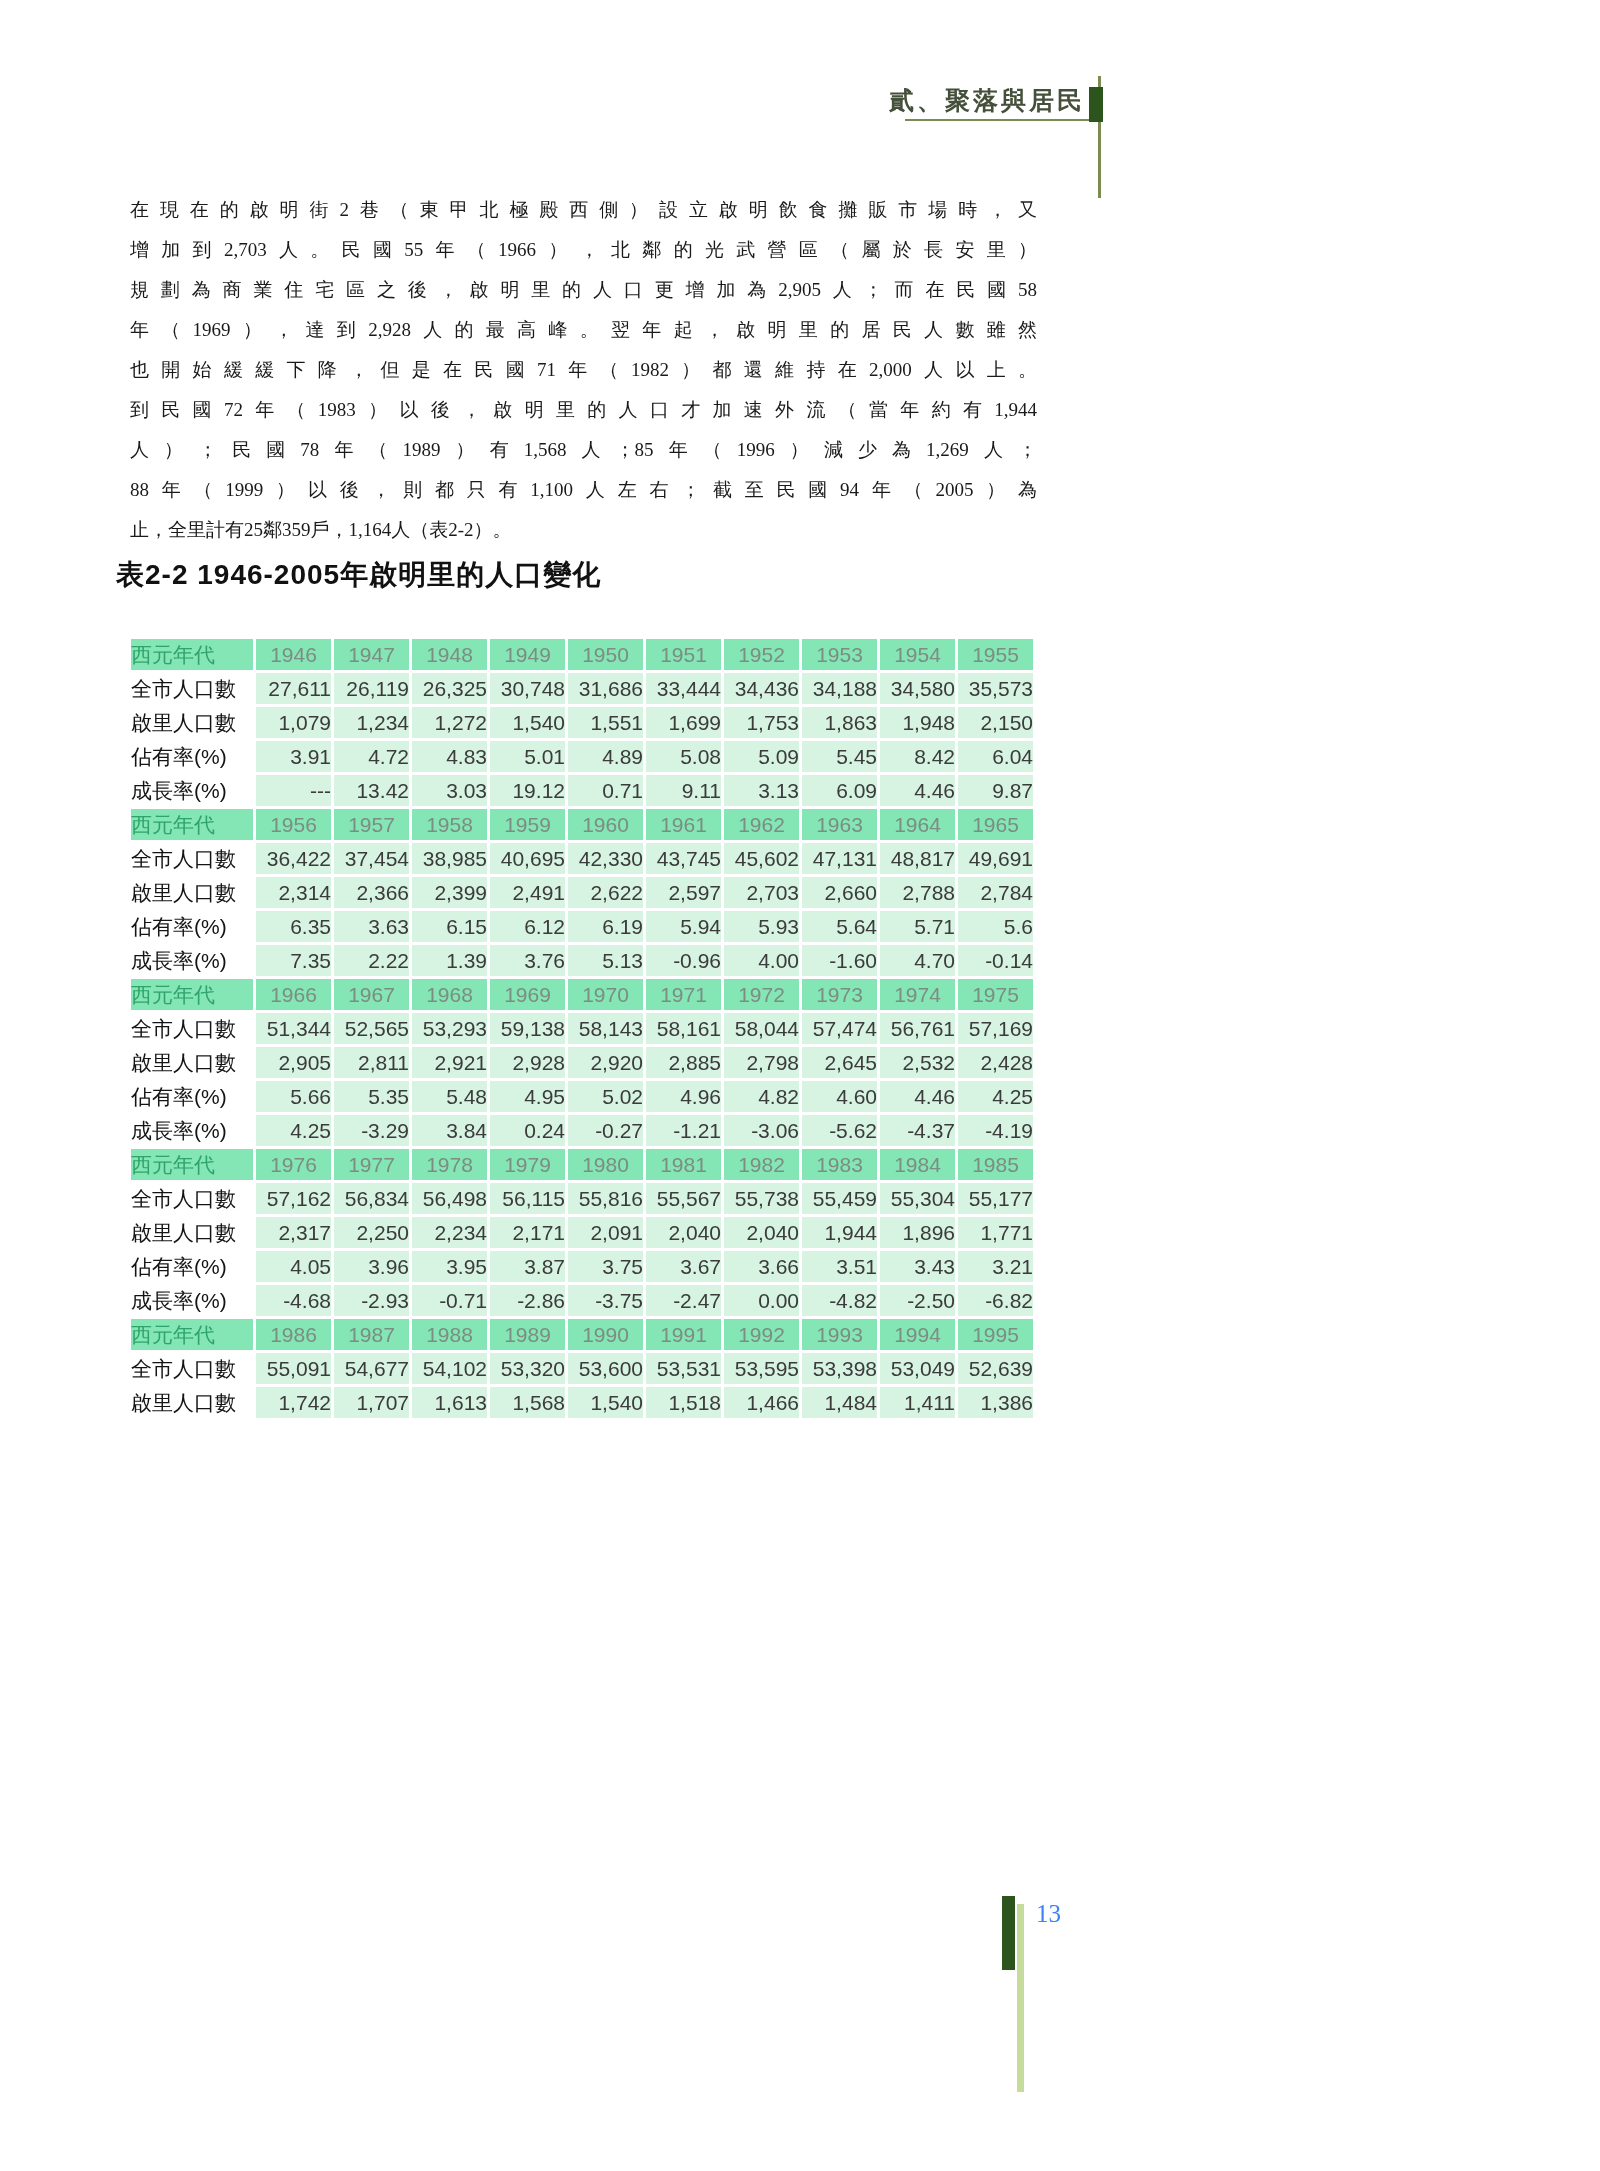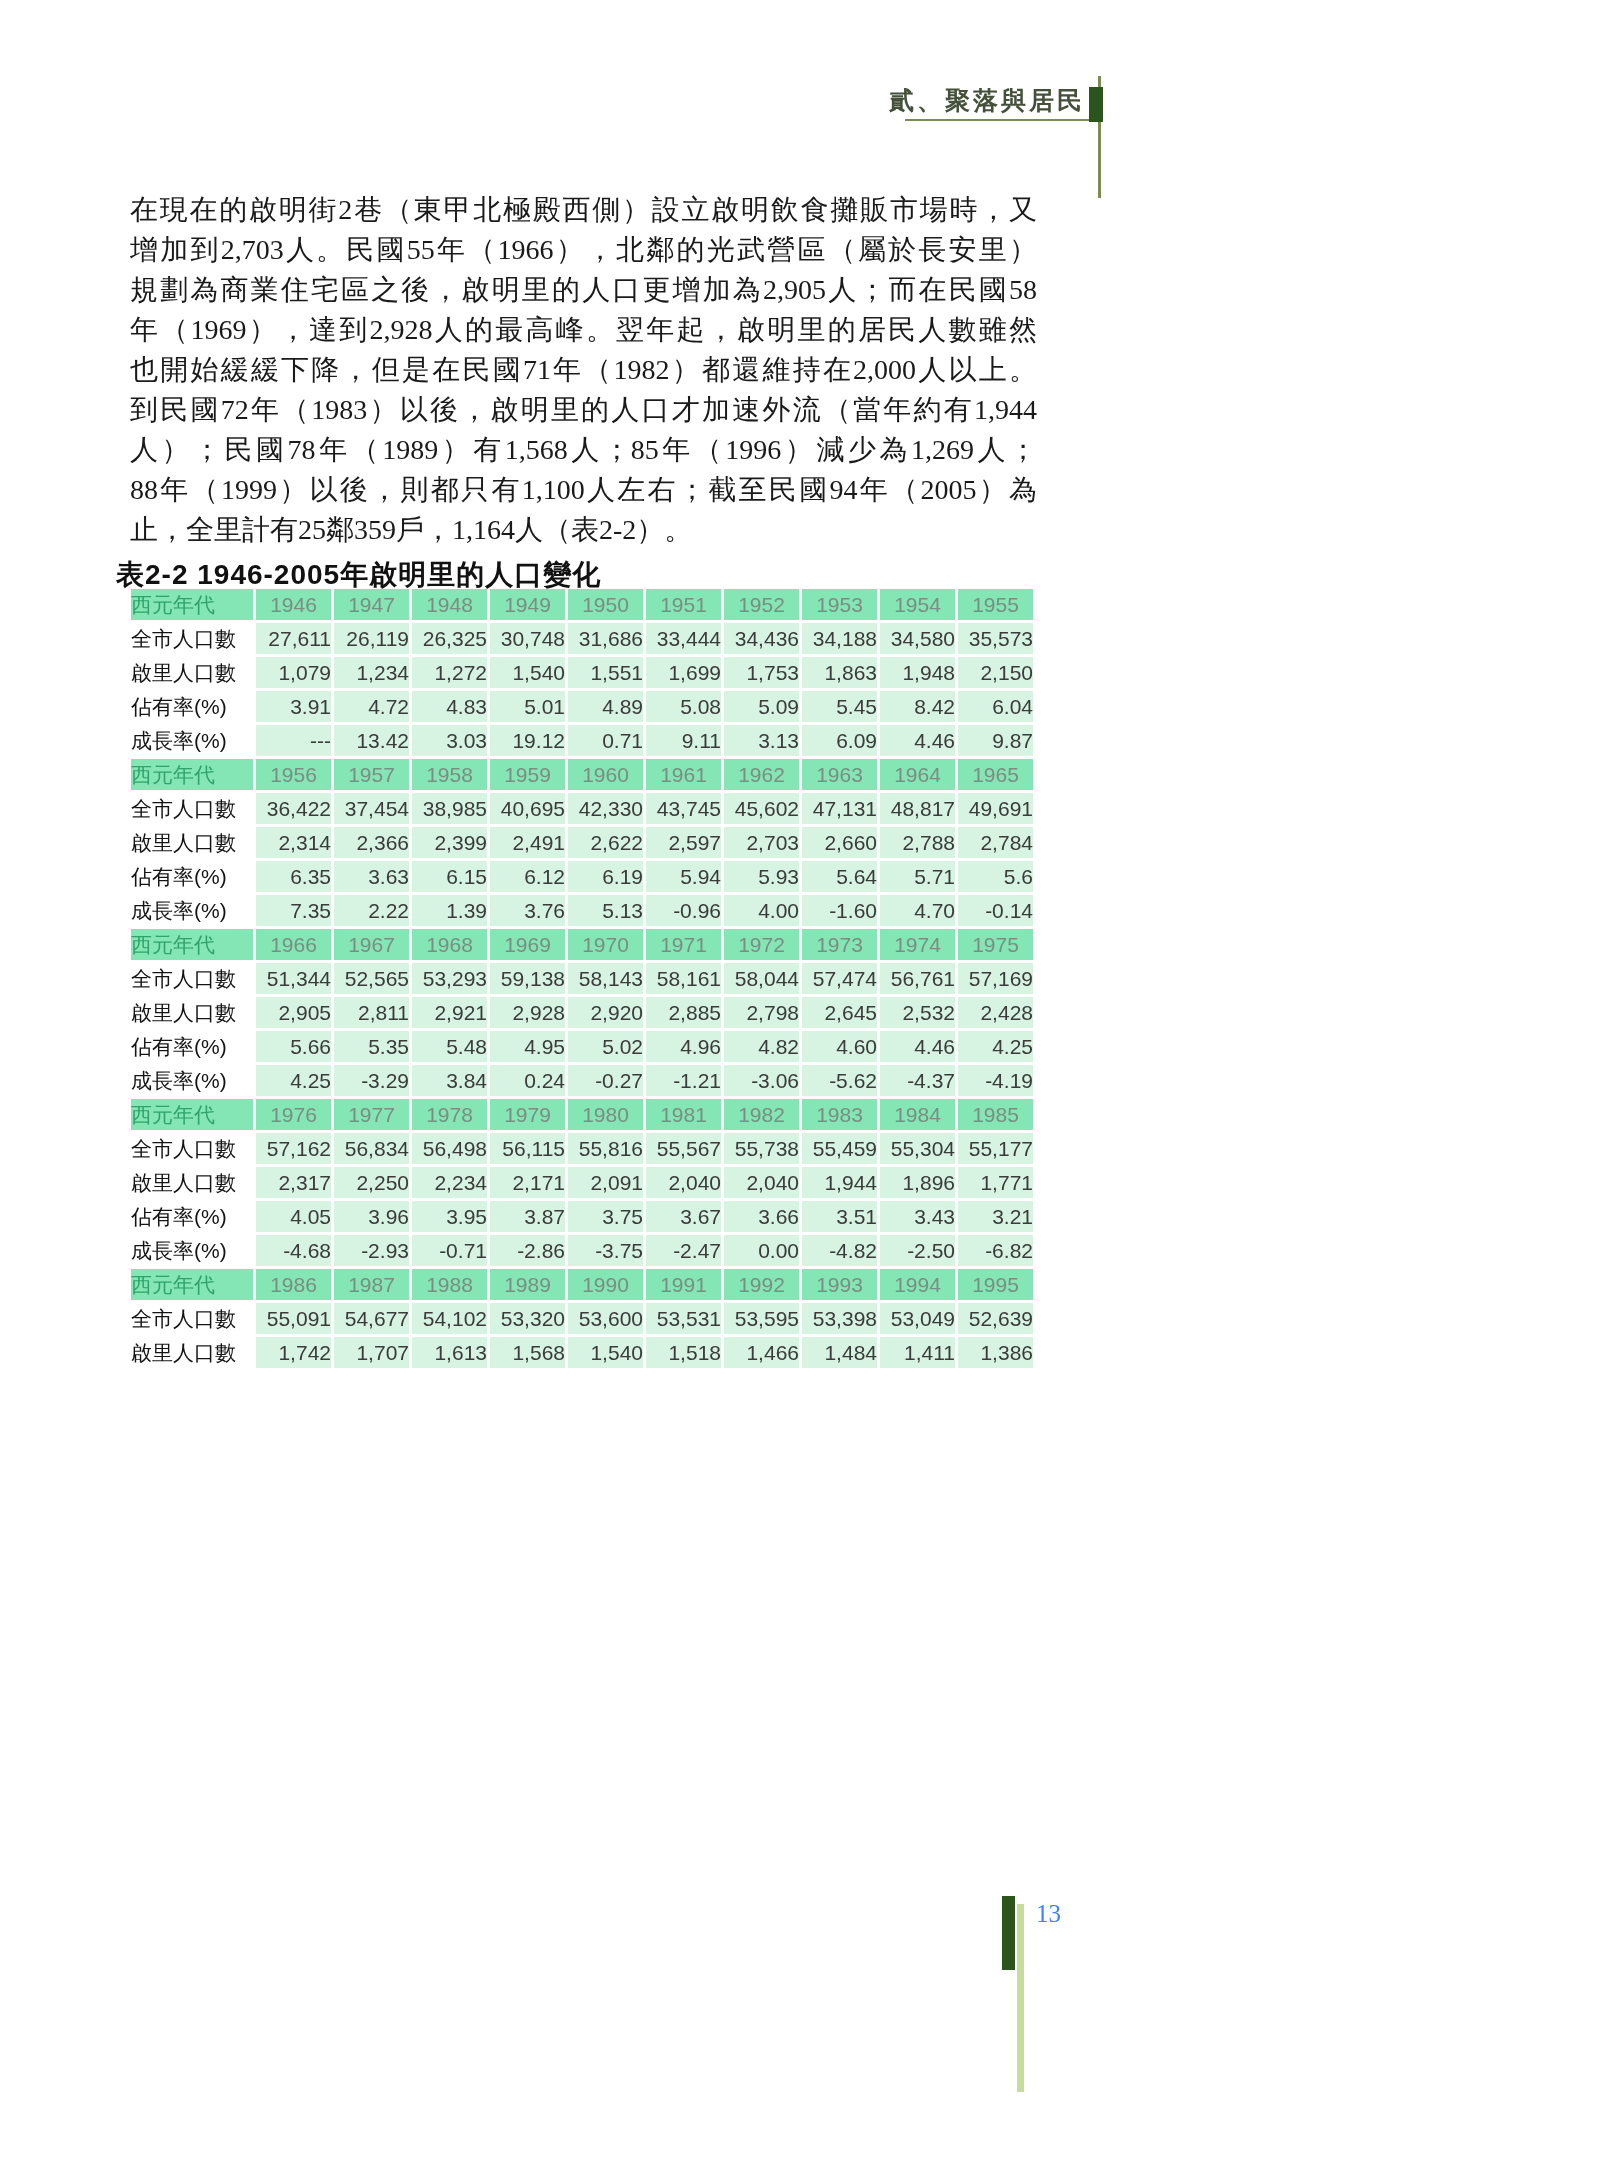--- a/index.html
+++ b/index.html
@@ -50,21 +50,21 @@
     height: 35px;
     background: var(--accent-dark-green, #2c541d);
   }
 
   
   .body-paragraph {
     position: absolute;
     top: 190px;
     left: 130px;
     width: 907px;
-    font-size: 28px;
+    font-size: 19px;
     line-height: 40px;
     color: #1a1a1a;
     font-family: "Liberation Serif", serif;
   }
   .pline {
     text-align: justify;
     text-align-last: justify;
     white-space: nowrap;
   }
   .pline-last {
@@ -79,21 +79,21 @@
     font-size: 28px;
     font-weight: 600;
     color: #111111;
     font-family: "Liberation Sans", sans-serif;
     letter-spacing: 1px;
   }
 
   
   .pop-table {
     position: absolute;
-    top: 586px;
+    top: 636px;
     left: 128px;
     width: 908px;
     border-collapse: separate;
     border-spacing: 3px;
     table-layout: fixed;
     font-family: "Liberation Sans", sans-serif;
     font-size: 21px;
   }
   .pop-table col.col-label { width: 122px; }
   .pop-table col.col-data  { width: 75px; }

